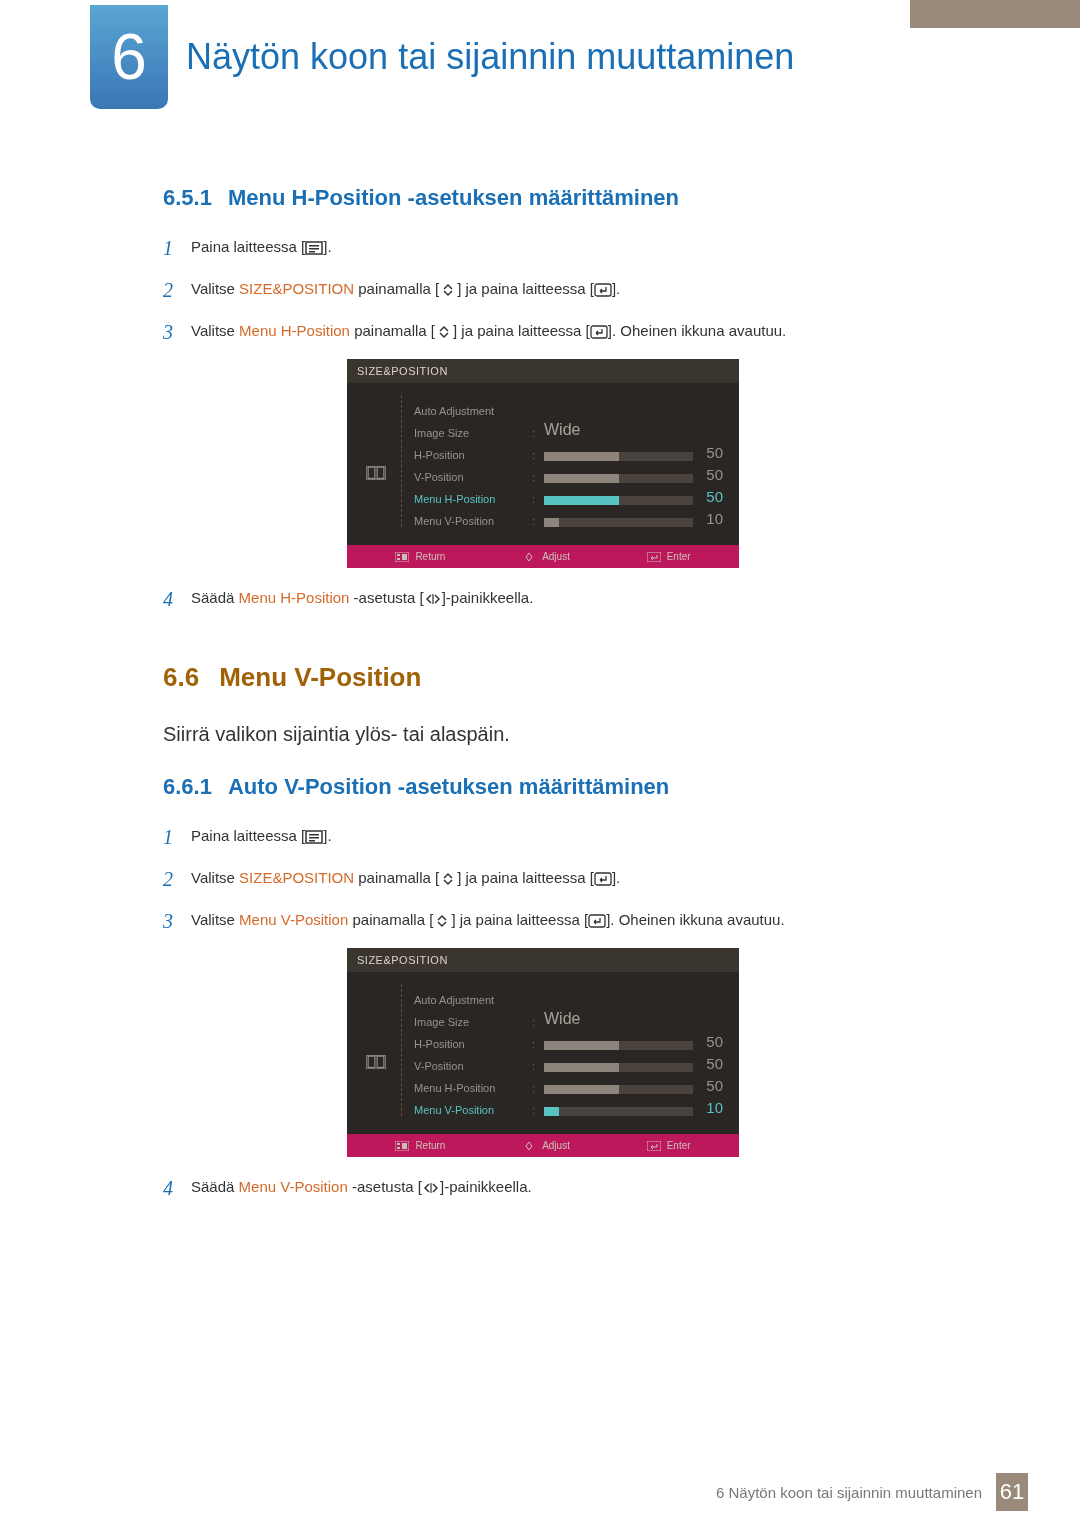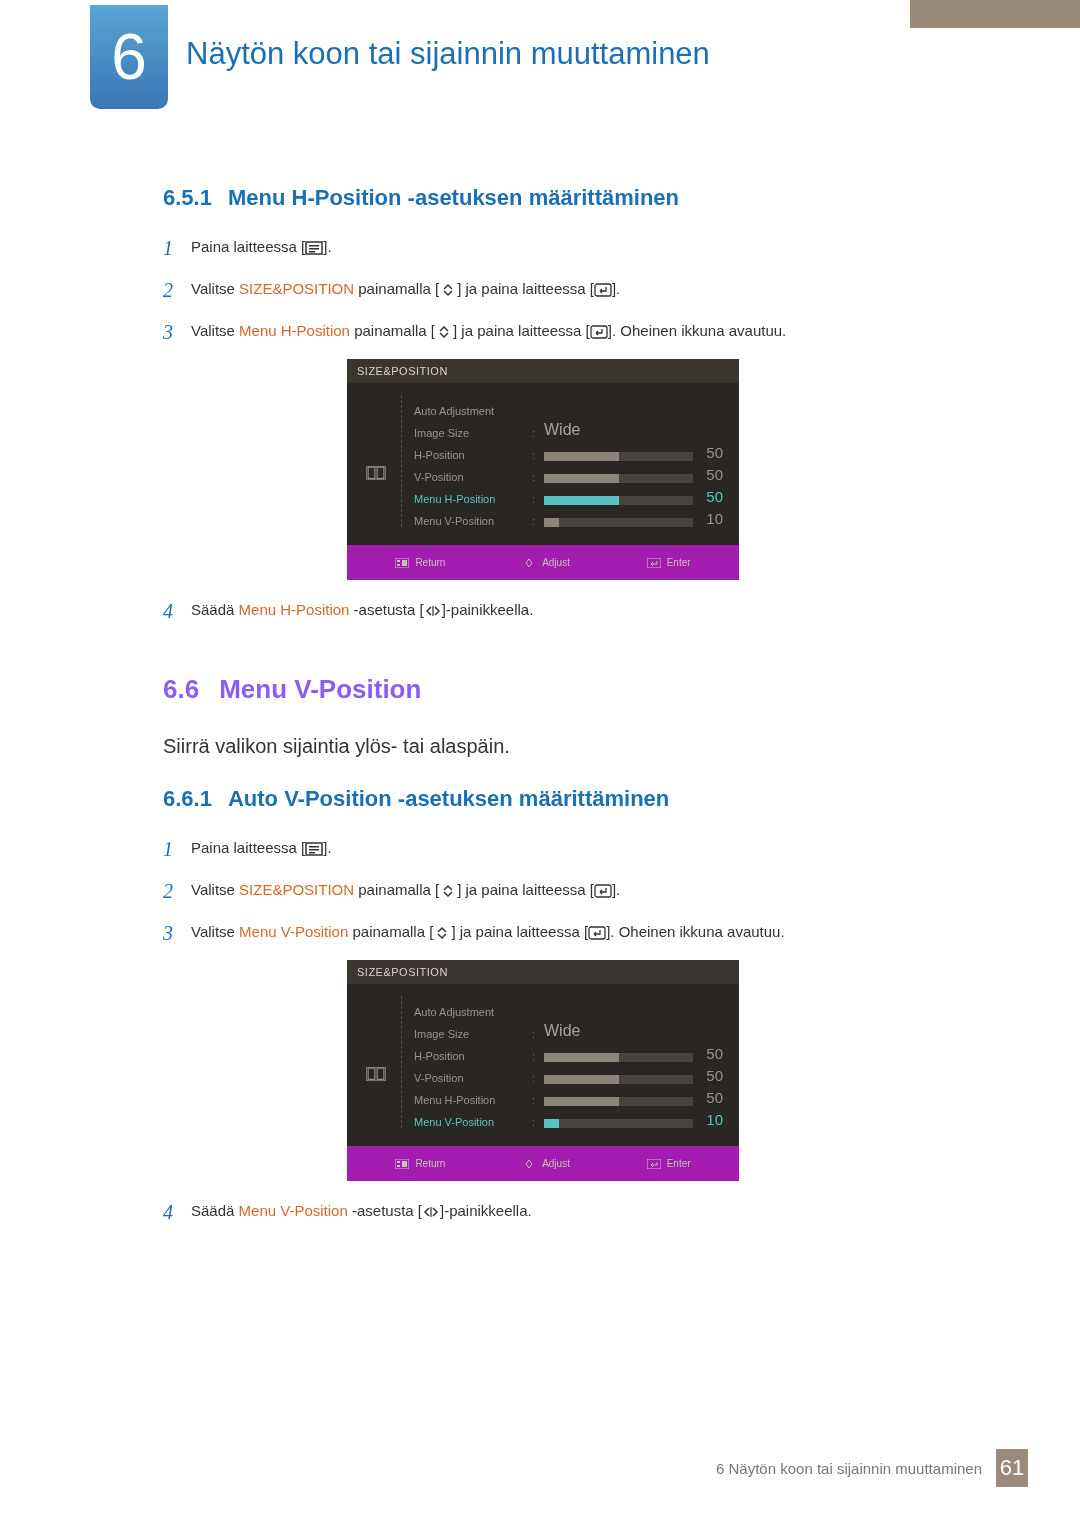--- a/index.html
+++ b/index.html
@@ -39,21 +39,21 @@
   .chapter-tab span {
     color: #fff;
     font-size: 64px;
     font-weight: 300;
     font-family: Arial, sans-serif;
   }
   .chapter-title {
     position: absolute;
     left: 186px;
     top: 36px;
-    font-size: 31px;
+    font-size: 36px;
     color: #1b6fb5;
     font-weight: 400;
   }
   .content {
     position: absolute;
     left: 163px;
     top: 185px;
     width: 760px;
   }
   .subsection-h {
@@ -151,48 +151,48 @@
   .osd-slider-fill {
     position: absolute; left:0; top:0; bottom:0;
     background: #8d857c;
   }
   .osd-slider-fill.active { background: #59c3c3; }
   .osd-num { width: 24px; text-align: right; font-size: 15px; }
   .osd-num.active { color: #59c3c3; }
   .osd-row.active .osd-label { color: #59c3c3; }
   .osd-footer {
     display: flex;
-    background: #a21caf;
-    padding: 12px 10px;
+    background: #be185d;
+    padding: 6px 10px;
     color: #c9c0b6;
     font-size: 10px;
     justify-content: space-around;
   }
   .osd-footer-item { display: flex; align-items: center; gap: 6px; }
   .osd-footer-item svg { width: 14px; height: 10px; }
 
   .section-block { margin-bottom: 46px; }
   .sec-heading {
     display: flex;
     align-items: baseline;
     gap: 20px;
-    color: #8b5cf6;
+    color: #a16207;
     margin-bottom: 30px;
     margin-top: 48px;
   }
   .sec-heading .secnum { font-size: 26px; font-weight: bold; }
   .sec-heading .sectitle { font-size: 26px; font-weight: bold; }
   .lead {
     font-size: 20px;
     margin-bottom: 28px;
   }
 
   .footer-bar {
     position: absolute;
-    bottom: 40px;
+    bottom: 16px;
     right: 52px;
     display: flex;
     align-items: stretch;
     height: 38px;
   }
   .footer-text {
     display: flex;
     align-items: center;
     padding: 0 14px;
     color: #777;

